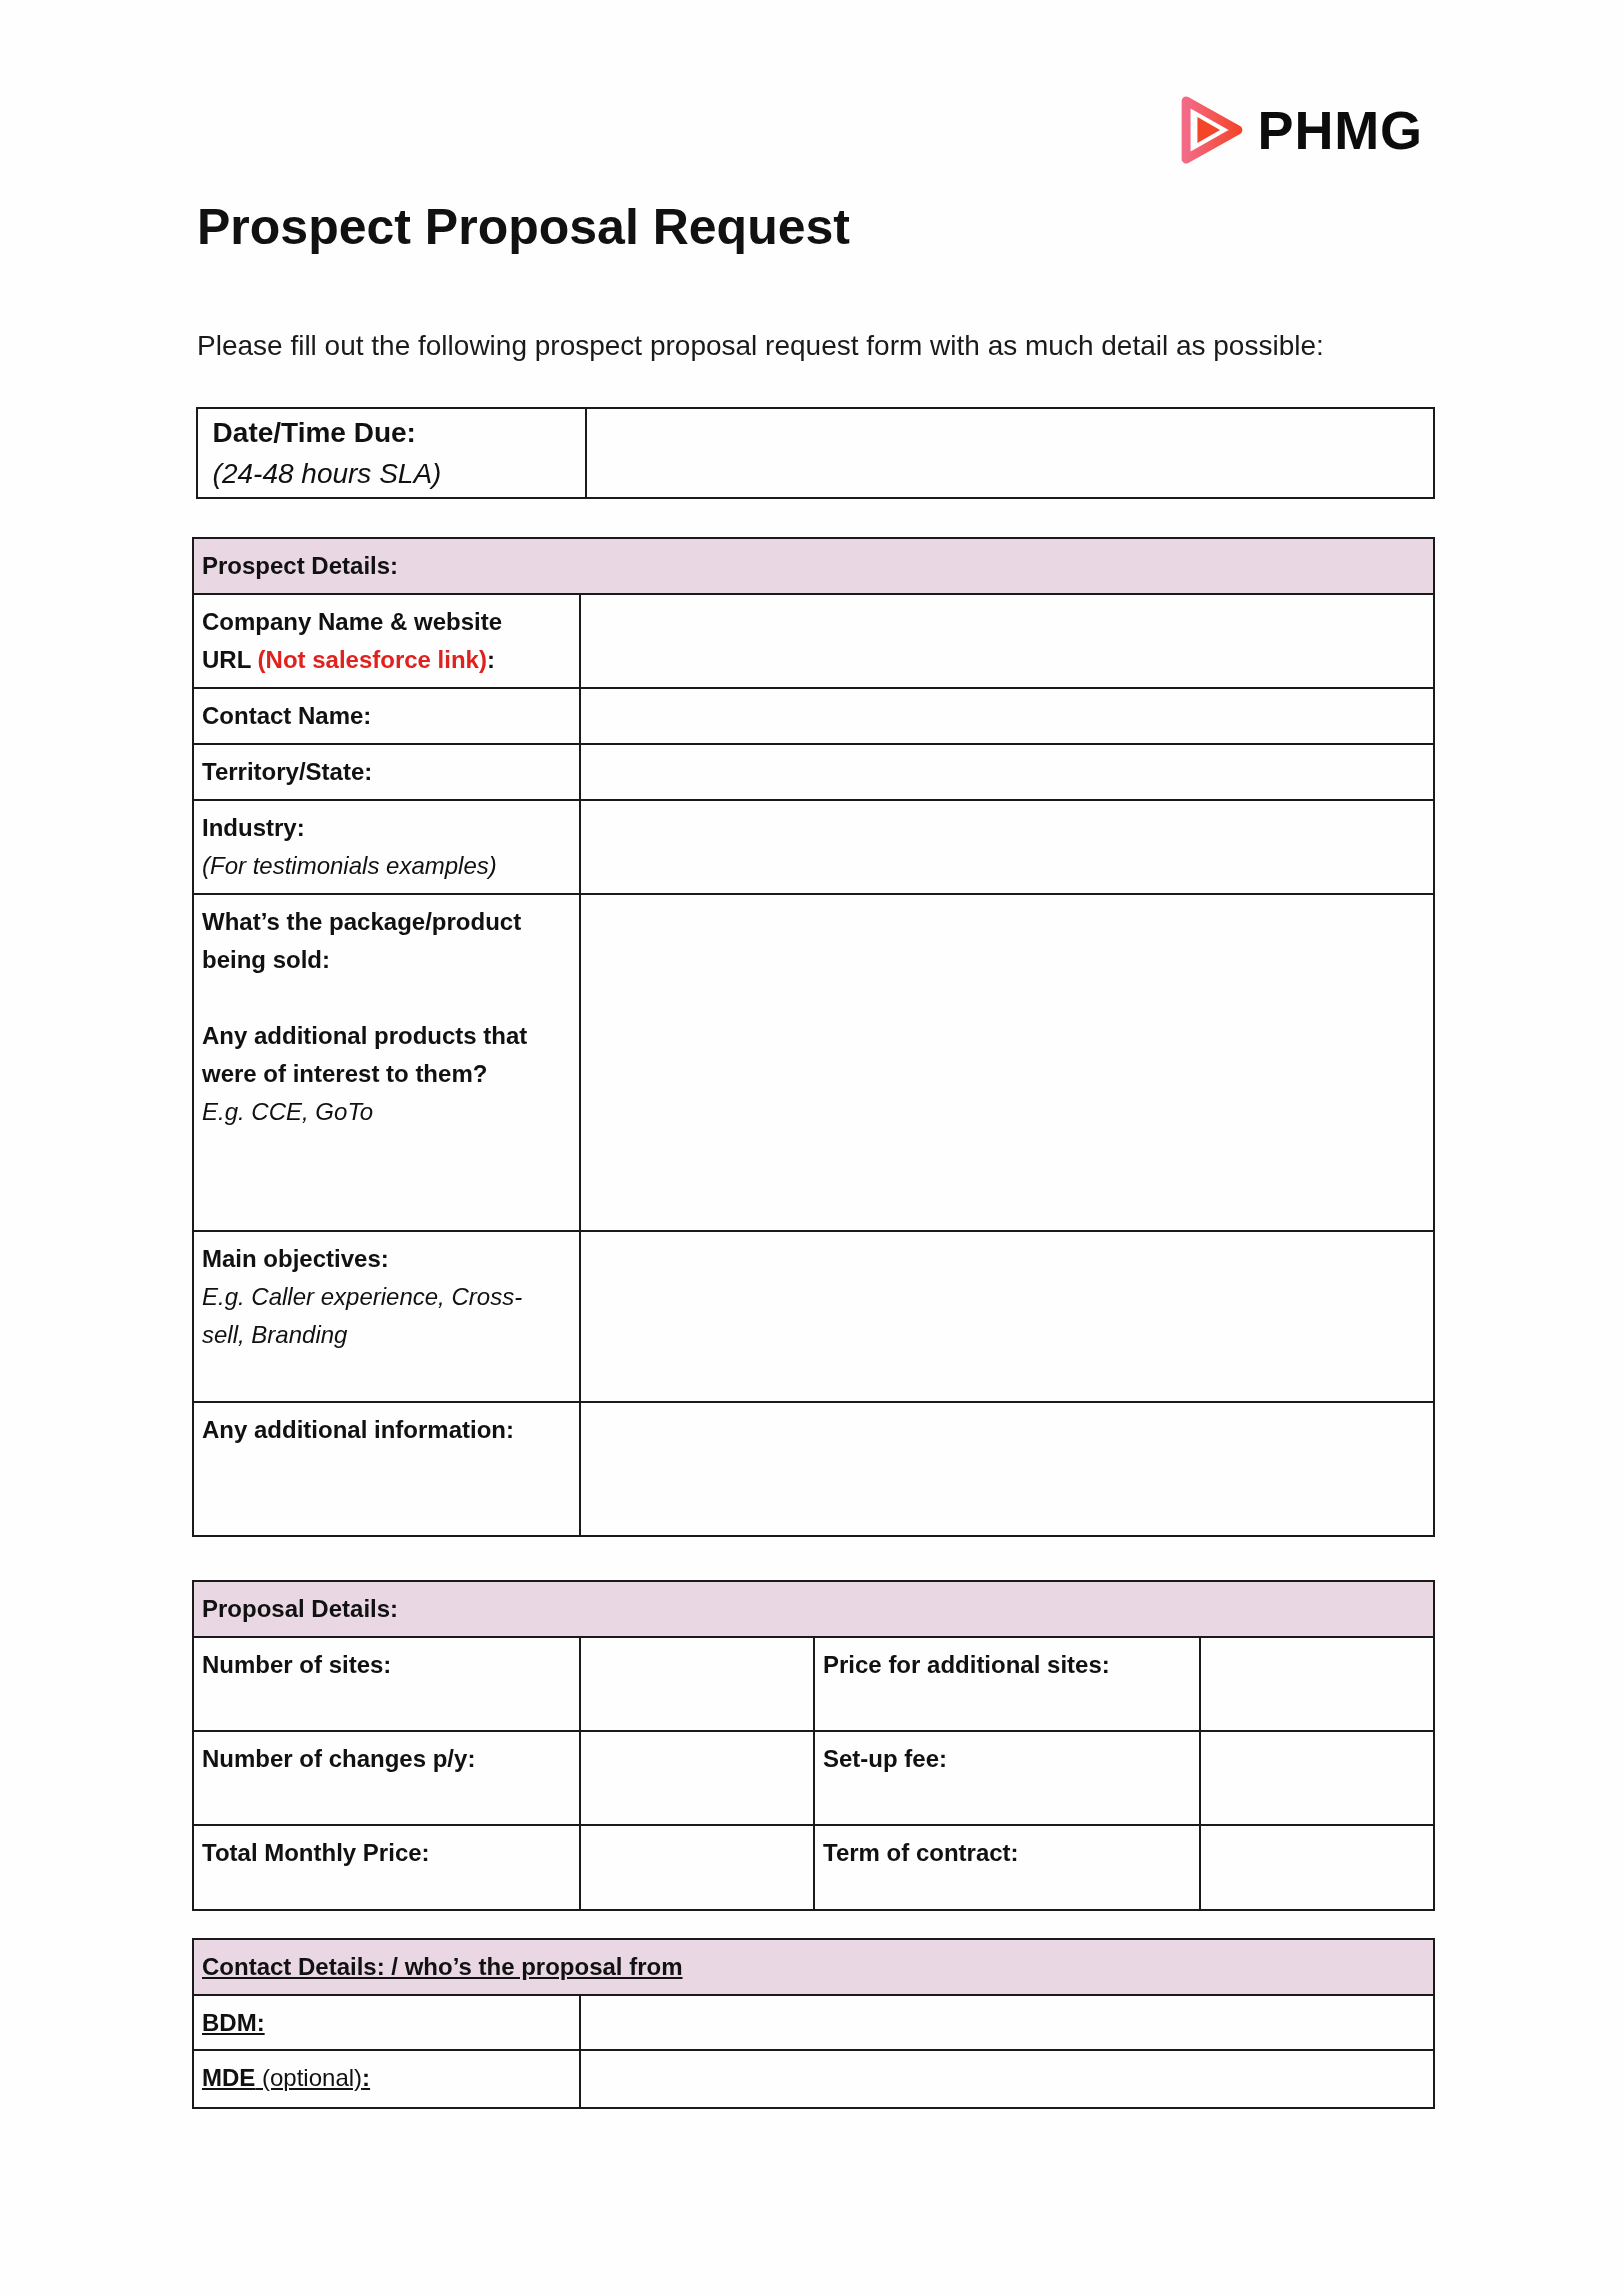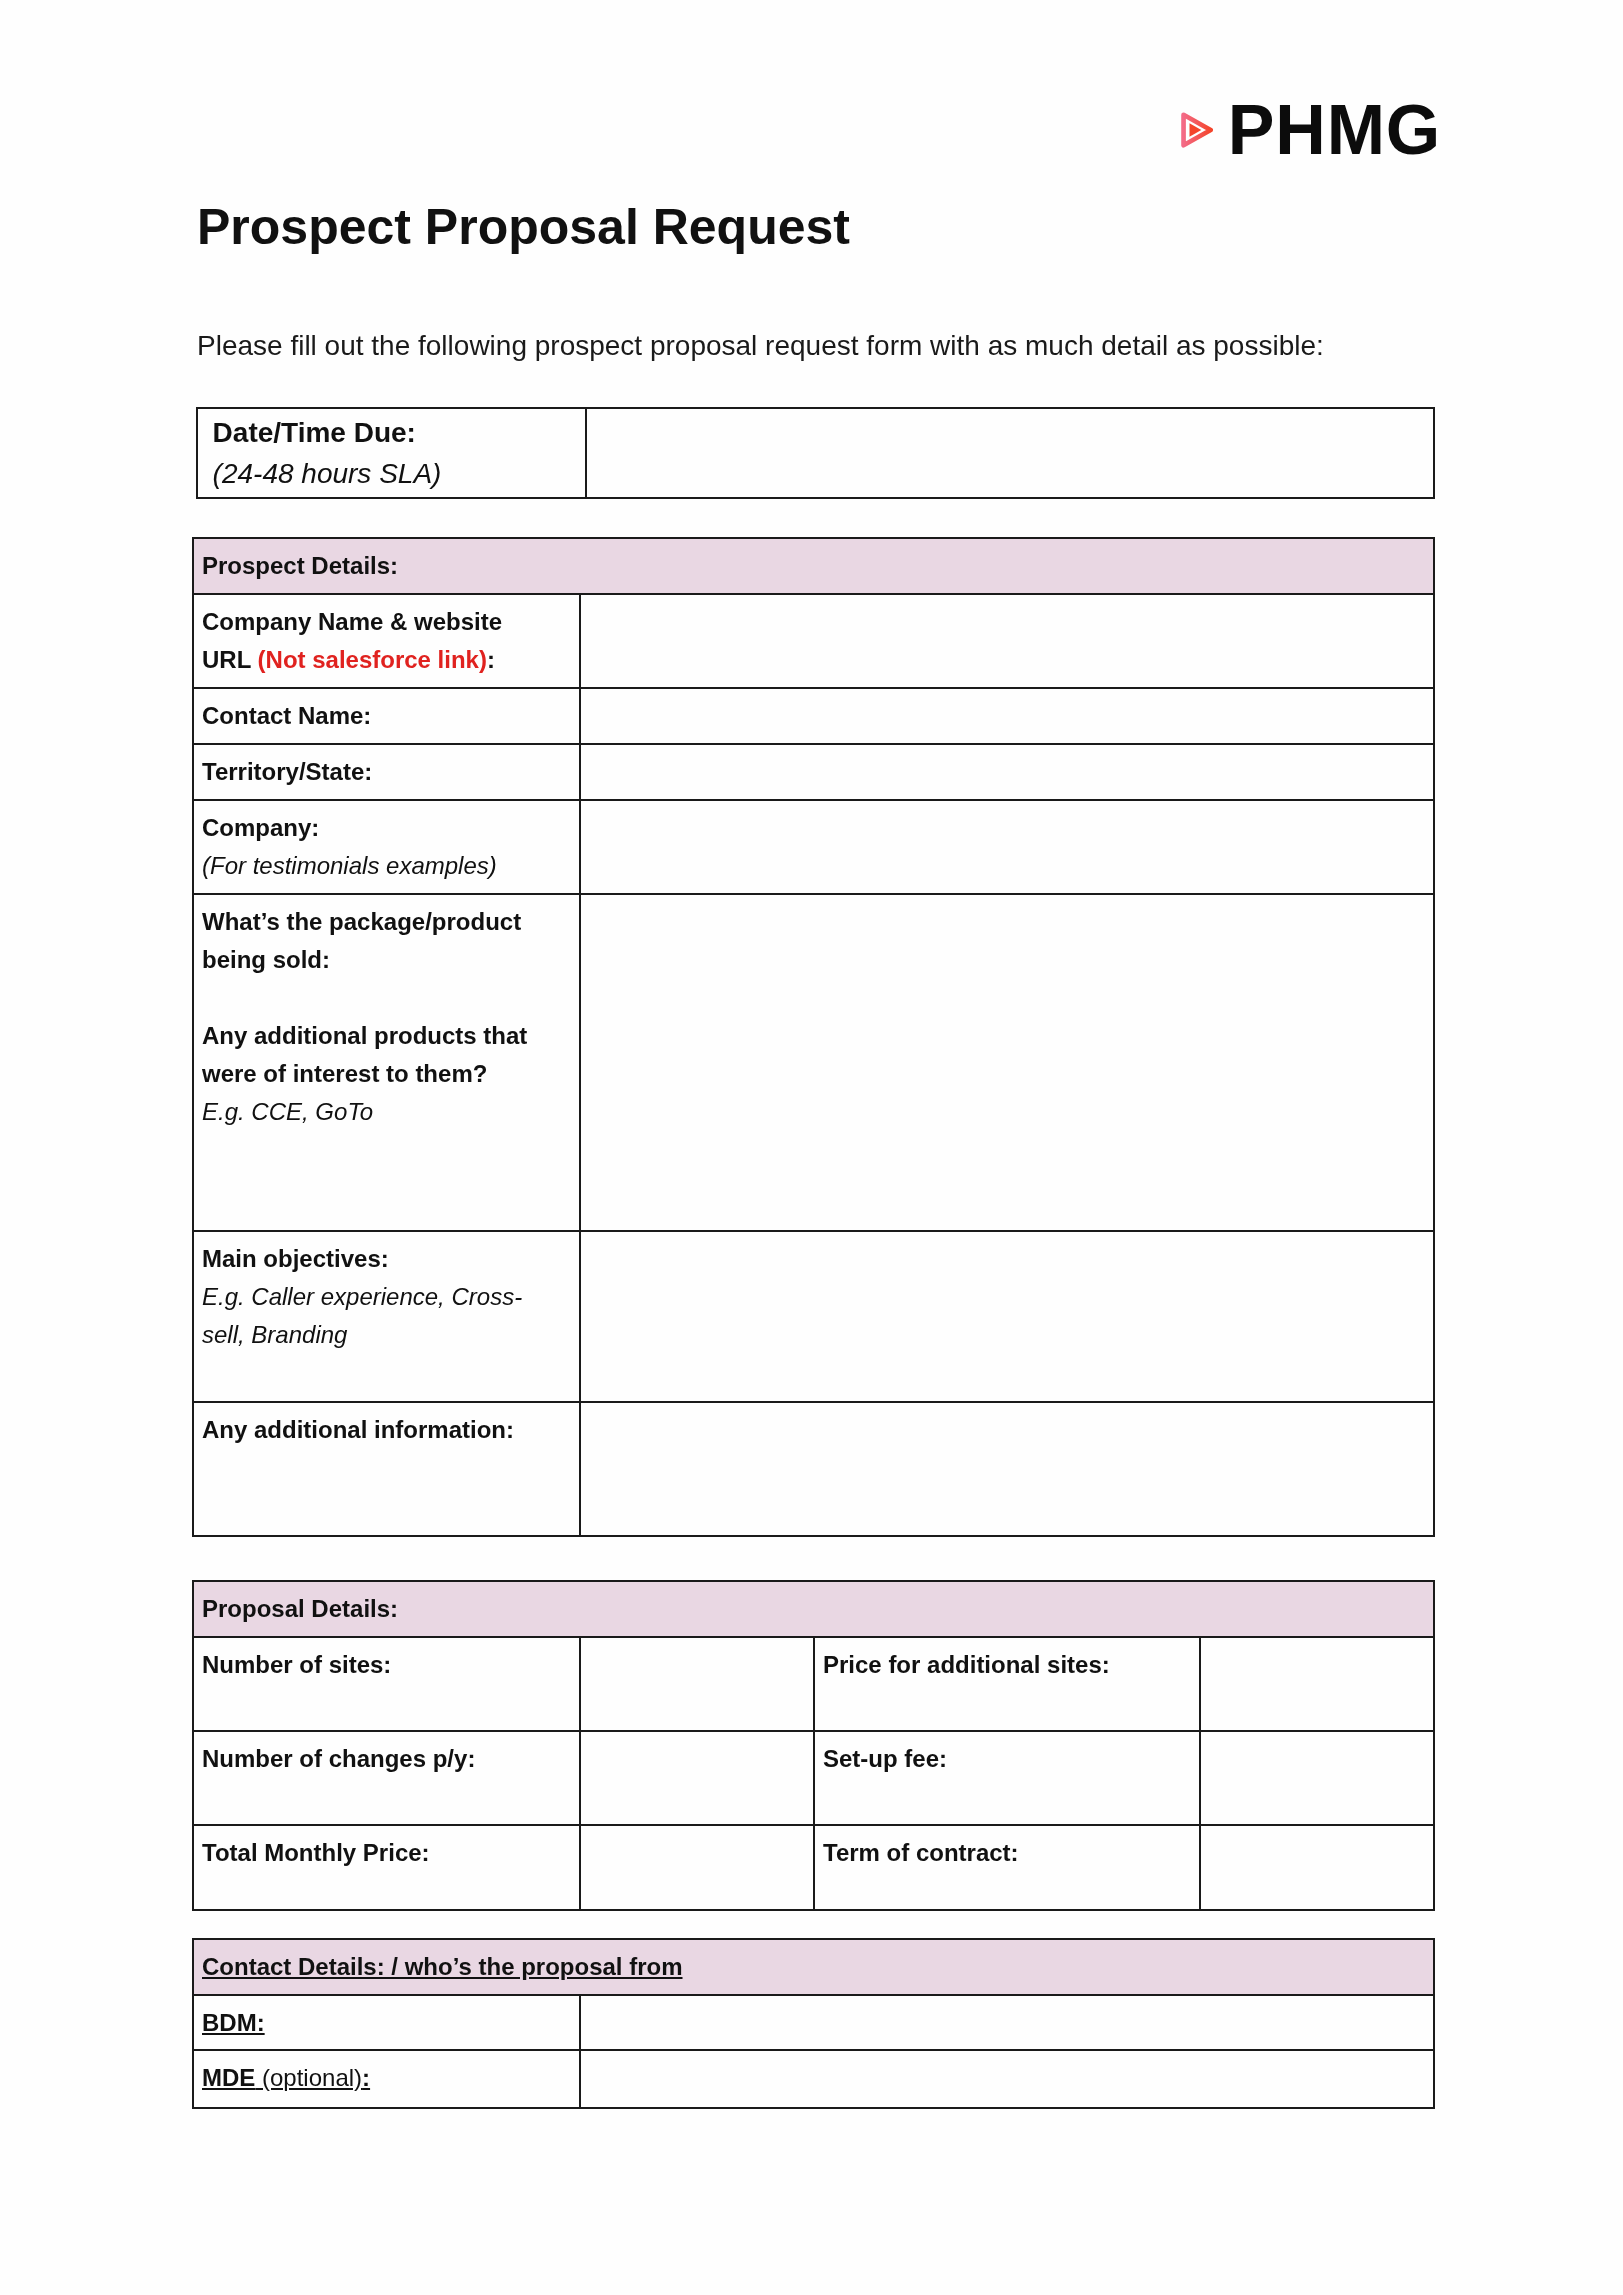--- a/index.html
+++ b/index.html
@@ -1,21 +1,21 @@
 <!DOCTYPE html>
 <html style="font-size:13px"><head>
 <meta charset="utf-8">
 <style>
   html, body { margin:0; padding:0; background:#fefefe; }
   body { width:1623px; height:2295px; position:relative; overflow:hidden;
          font-family:"Liberation Sans", sans-serif; color:#111; }
   .abs { position:absolute; }
   .logo { left:1181px; top:96px; width:260px; height:68px; display:flex; align-items:center; }
   .logo svg { width:62px; height:68px; }
-  .logo-text { font-size:70px; font-weight:bold; margin-left:14.6px; letter-spacing:0.8px; color:#0c0c0c; }
+  .logo-text { font-size:54px; font-weight:bold; margin-left:14.6px; letter-spacing:0.8px; color:#0c0c0c; }
   .title { left:197px; top:198px; font-size:50px; font-weight:bold; color:#111; }
   .intro { left:197px; top:330px; font-size:28px; color:#1a1a1a; }
   table.form { position:absolute; border-collapse:collapse; table-layout:fixed; }
   table.form td { border:2.4px solid #1a1a1a; vertical-align:top; padding:8px 24px 0 8px;
                   font-size:24px; line-height:38px; box-sizing:border-box; }
   .hdr td { background:#e9d7e3; font-weight:bold; }
   .blue td { background:#d6eefa; font-weight:bold; }
   .lbl { font-weight:bold; }
   .it { font-style:italic; font-weight:normal; }
   .red { color:#e0221f; }
@@ -77,21 +77,21 @@
   <tr style="height:55px">
     <td class="lbl">Contact Name:</td>
     <td class="val"><input value="" style=""></td>
   </tr>
   <tr style="height:56px">
     <td class="lbl">Territory/State:</td>
     <td class="val"><input value="" style=""></td>
   </tr>
   <tr style="height:93px">
     <td class="lbl">
-      <div>Company:</div>
+      <div>Industry:</div>
       <div class="it">(For testimonials examples)</div>
     </td>
     <td class="val"><input value="" style=""></td>
   </tr>
   <tr style="height:334px">
     <td class="lbl">
       <div>What’s the package/product being sold:</div>
       <div style="height:38px"></div>
       <div>Any additional products that were of interest to them?</div>
       <div class="it">E.g. CCE, GoTo</div>

